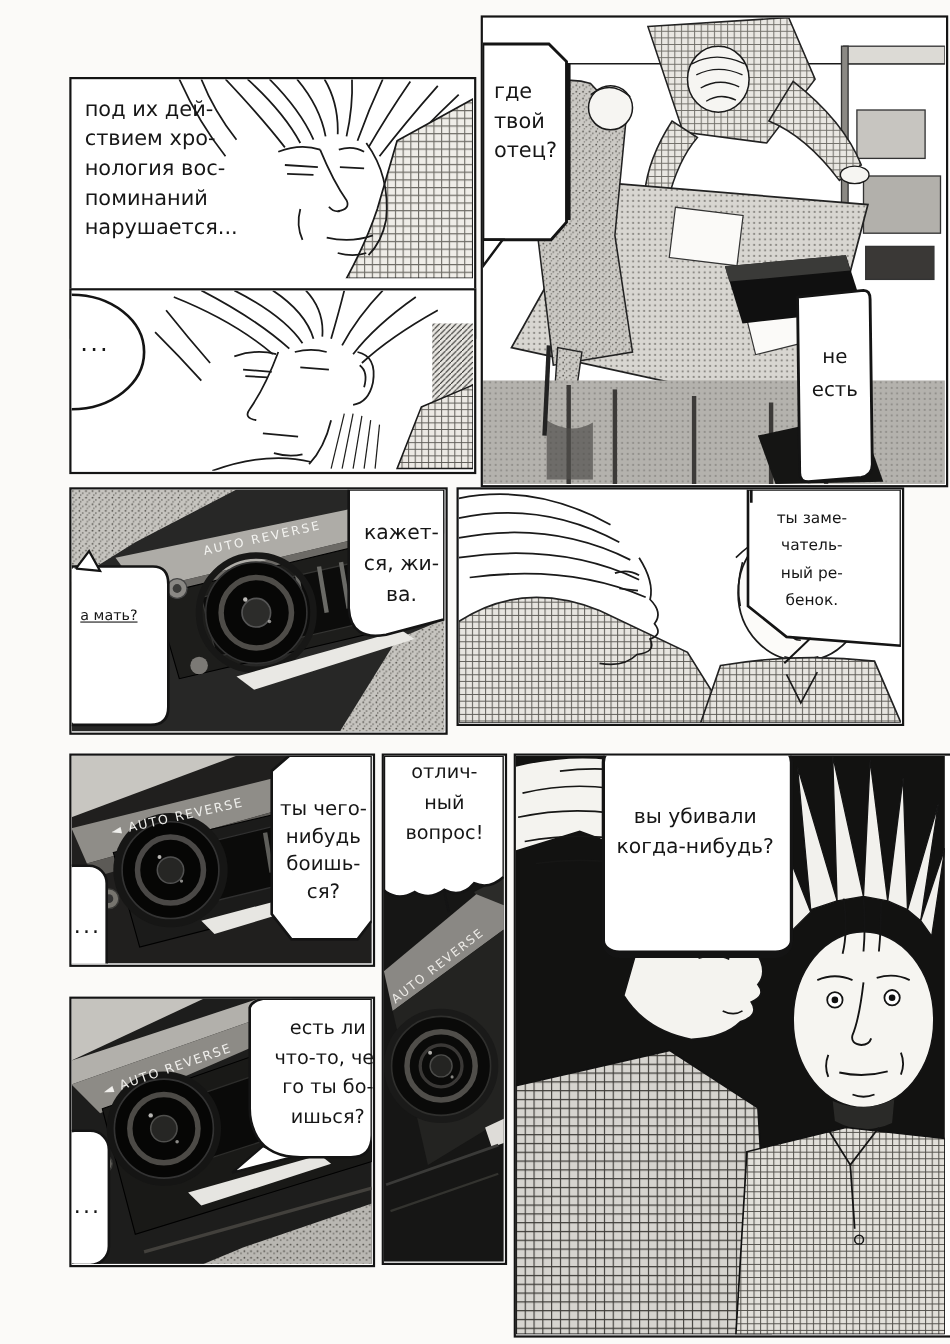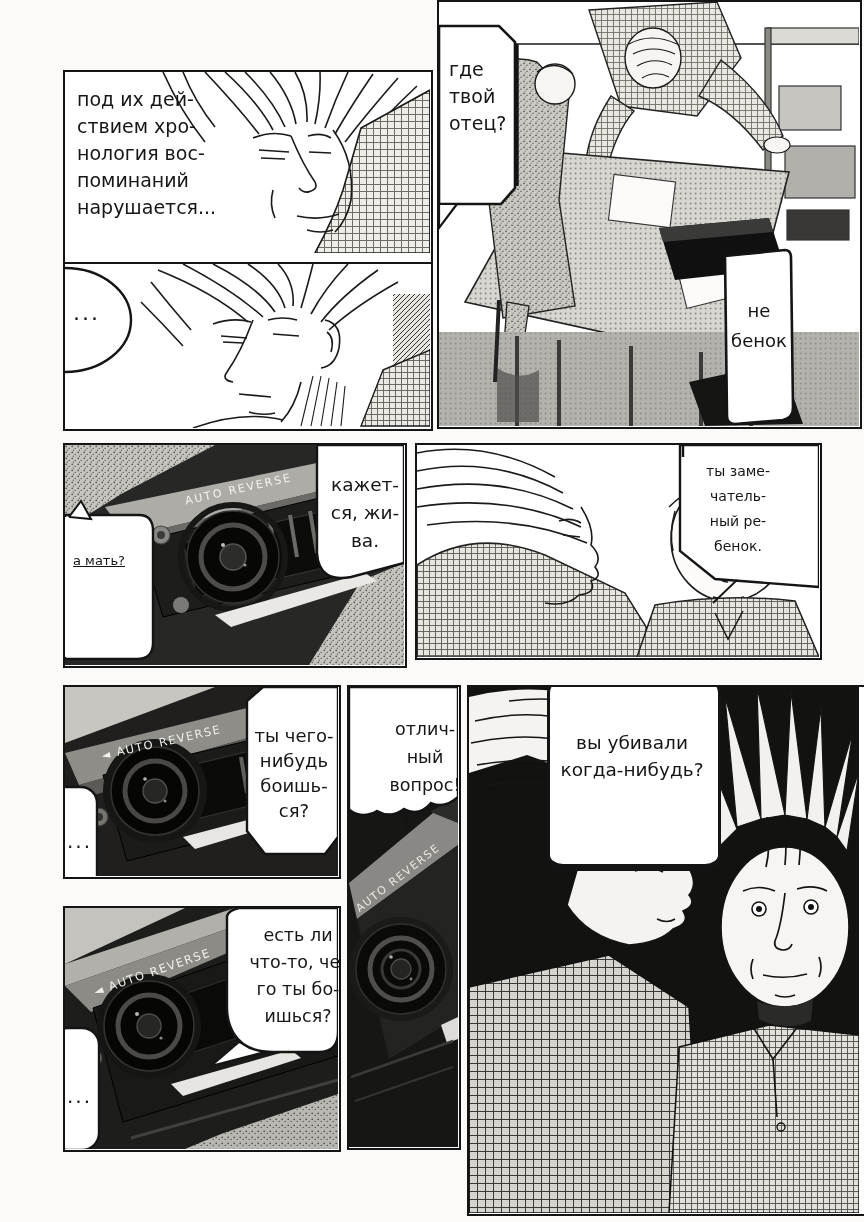--- a/index.html
+++ b/index.html
@@ -55,21 +55,21 @@
         <path d="M268,58 Q290,88 286,128 Q282,148 270,160"></path>
       </g>
     </svg>
     <div class="bubble-text left" style="left:12px;top:14px;width:162px;font-size:19px;line-height:27px;">под их дей-
 ствием хро-
 нология вос-
 поминаний
 нарушается...</div>
   </div>
 
-  <div class="panel" style="left:437px;top:0;width:425px;height:429px">
+  <div class="panel" style="left:437px;top:14px;width:425px;height:429px">
     <svg width="420" height="424" viewBox="0 0 420 424">
       <defs>
         <pattern id="d2" width="5" height="5" patternUnits="userSpaceOnUse">
           <rect width="5" height="5" fill="#d8d6d1"></rect>
             <circle cx="1.6" cy="1.6" r="1" fill="#8c8a85"></circle>
         </pattern>
         <pattern id="s2" width="6" height="6" patternUnits="userSpaceOnUse">
           <rect width="6" height="6" fill="#cbc9c4"></rect>
           <circle cx="1" cy="1.4" r=".8" fill="#54524d"></circle>
             <circle cx="4" cy="3.2" r=".7" fill="#54524d"></circle>
@@ -136,21 +136,21 @@
         <polygon points="0,24 60,24 76,40 76,186 62,202 0,202" fill="#fff" stroke="#141414" stroke-width="2.6"></polygon>
         <polygon points="0,202 18,202 0,226" fill="#fff" stroke="#141414" stroke-width="2.2"></polygon>
         <path d="M78,42 V184" stroke="#141414" stroke-width="3.4"></path>
       </g>
       <path d="M286,254 L346,248 Q352,248 352,256 L354,406 Q354,416 344,418 L296,422 Q288,422 288,414 Z" fill="#fff" stroke="#141414" stroke-width="2.6"></path>
     </svg>
     <div class="bubble-text left" style="left:10px;top:54px;width:64px;font-size:19px;line-height:27px;">где
 твой
 отец?</div>
     <div class="bubble-text" style="left:288px;top:294px;width:64px;font-size:18px;line-height:30px;">не
-бенок</div>
+есть</div>
   </div>
 
   <div class="panel" style="left:63px;top:262px;width:370px;height:169px">
     <svg width="365" height="164" viewBox="0 0 365 164">
       <defs>
         <pattern id="h3" width="5" height="5" patternUnits="userSpaceOnUse">
           <rect width="5" height="5" fill="#e8e6e1"></rect>
             <path d="M0,5 L5,0" stroke="#1e1e1c" stroke-width=".9"></path>
         </pattern>
         <pattern id="c3" width="6" height="6" patternUnits="userSpaceOnUse">
@@ -357,21 +357,21 @@
         <polygon points="92,338 109,330 109,352 98,356" fill="#dedcd8"></polygon>
         <path d="M2,390 L104,354" stroke="#3a3a38" stroke-width="2.5"></path>
         <path d="M6,414 L104,380" stroke="#33332f" stroke-width="2"></path>
       </g>
       <text x="-8" y="192" transform="rotate(-38 50 182)" font-size="11" letter-spacing="1.5" fill="#eceae6" font-family="DejaVu Sans,sans-serif">AUTO REVERSE</text>
       <g>
         <path d="M0,0 H109 V110 Q96,122 82,116 Q70,130 55,122 Q42,132 28,124 Q14,132 2,124 L0,122 Z" fill="#fff" stroke="#141414" stroke-width="2.4"></path>
         <path d="M55,124 L59,142" stroke="#141414" stroke-width="2.2"></path>
       </g>
     </svg>
-    <div class="bubble-text" style="left:2px;top:28px;width:106px;font-size:17.5px;line-height:28px;padding-left:21px;">отлич-
+    <div class="bubble-text" style="left:2px;top:1px;width:106px;font-size:17.5px;line-height:28px;">отлич-
 ный
 вопрос!</div>
   </div>
 
   <div class="panel" style="left:63px;top:906px;width:278px;height:246px">
     <svg width="273" height="241" viewBox="0 0 273 241">
       <defs>
         <pattern id="s8" width="6" height="6" patternUnits="userSpaceOnUse">
           <rect width="6" height="6" fill="#b9b7b2"></rect>
           <circle cx="1.2" cy="1.4" r=".8" fill="#4c4a45"></circle>

